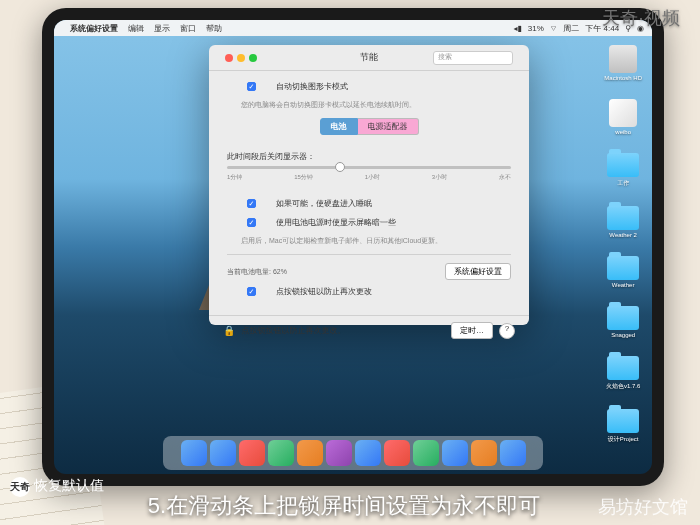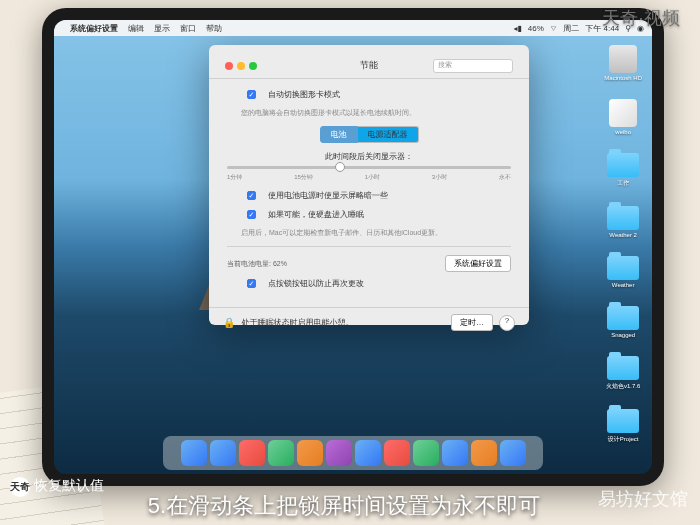--- a/index.html
+++ b/index.html
@@ -18,72 +18,72 @@
 .dock-icon.green { background: linear-gradient(135deg, #6fcf97, #27ae60); }
 .dock-icon.orange { background: linear-gradient(135deg, #f2994a, #e67e22); }
 .dock-icon.purple { background: linear-gradient(135deg, #bb6bd9, #8e44ad); }
 .desktop-icons { position: absolute; right: 10px; top: 25px; display: flex; flex-direction: column; gap: 18px; align-items: center; }
 .desktop-item { display: flex; flex-direction: column; align-items: center; gap: 2px; }
 .folder-icon { width: 32px; height: 24px; background: linear-gradient(180deg, #7dd3fc, #38bdf8); border-radius: 3px; position: relative; }
 .folder-icon::before { content: ''; position: absolute; top: -4px; left: 2px; width: 12px; height: 5px; background: #7dd3fc; border-radius: 2px 2px 0 0; }
 .desktop-label { font-size: 6px; color: #fff; text-shadow: 0 1px 2px rgba(0,0,0,0.6); max-width: 44px; text-align: center; }
 .drive-icon { width: 28px; height: 28px; background: linear-gradient(180deg, #e8e8e8, #c0c0c0); border-radius: 4px; }
 .prefs-window { position: absolute; top: 25px; left: 155px; width: 320px; height: 280px; background: #ececec; border-radius: 6px; box-shadow: 0 10px 40px rgba(0,0,0,0.4); font-size: 8px; color: #333; z-index: 50; }
-.prefs-titlebar { height: 26px; display: flex; align-items: center; padding: 0 16px; border-bottom: 1px solid #d0d0d0; position: relative; margin-top: 8px; }
+.prefs-titlebar { height: 26px; display: flex; align-items: center; padding: 0 16px; border-bottom: 1px solid #d0d0d0; position: relative; }
 .traffic { display: flex; gap: 4px; }
 .traffic span { width: 8px; height: 8px; border-radius: 50%; }
 .tr-red { background: #ff5f56; }
 .tr-yellow { background: #ffbd2e; }
 .tr-green { background: #27c93f; }
 .prefs-title { position: absolute; left: 50%; transform: translateX(-50%); font-size: 9px; }
 .prefs-search { margin-left: auto; width: 80px; height: 14px; background: #fff; border-radius: 3px; border: 1px solid #ccc; font-size: 7px; padding: 0 4px; color: #999; }
 .prefs-body { padding: 10px 18px; }
-.prefs-row { margin-bottom: 8px; display: flex; align-items: flex-start; gap: 12px; padding-left: 20px; }
+.prefs-row { margin-bottom: 8px; display: flex; align-items: flex-start; gap: 20px; padding-left: 20px; }
 .checkbox { width: 9px; height: 9px; border: 1px solid #999; border-radius: 2px; display: inline-flex; align-items: center; justify-content: center; flex-shrink: 0; margin-top: 1px; }
 .checkbox.checked { background: #3478f6; border-color: #3478f6; color: #fff; font-size: 7px; }
 .desc { color: #888; font-size: 7px; margin-left: 14px; margin-top: 2px; }
 .tabs { display: flex; justify-content: center; margin: 8px 0; }
-.tab { padding: 2px 10px; font-size: 8px; border: 1px solid #bbb; background: #0ea5e9; }
+.tab { padding: 2px 10px; font-size: 8px; border: 1px solid #bbb; background: #f9a8d4; }
 .tab.active { background: #5a9fd4; color: #fff; border-color: #5a9fd4; }
-.tab:first-child { border-radius: 3px 0 0 3px; }
+.tab:first-child { border-radius: 3px 0 0 3px; font-weight: bold; }
 .tab:last-child { border-radius: 0 3px 3px 0; border-left: none; }
-.slider-row { margin: 8px 0; text-align: center; }
+.slider-row { margin: 16px 0; }
 .slider-track { height: 3px; background: #c0c0c0; border-radius: 2px; position: relative; margin: 4px 0; }
 .slider-thumb { position: absolute; top: -4px; left: 38%; width: 10px; height: 10px; background: #fff; border: 1px solid #999; border-radius: 50%; }
 .slider-ticks { display: flex; justify-content: space-between; font-size: 6px; color: #888; }
 .divider { border-top: 1px solid #d0d0d0; margin: 8px 0; }
 .prefs-footer { display: flex; align-items: center; padding: 6px 14px; border-top: 1px solid #d0d0d0; font-size: 8px; gap: 6px; }
 .lock-icon { font-size: 10px; }
 .btn { background: #fff; border: 1px solid #bbb; border-radius: 3px; padding: 2px 8px; font-size: 8px; }
 .battery-row { display: flex; align-items: center; justify-content: space-between; font-size: 7px; color: #666; margin-top: 4px; }
 .watermark-tr { position: absolute; top: 6px; right: 20px; color: #737373; font-size: 18px; font-weight: 500; z-index: 200; text-shadow: 0 1px 3px rgba(0,0,0,0.5); }
 .watermark-bl { position: absolute; bottom: 28px; left: 10px; color: #fff; font-size: 14px; z-index: 200; }
 .caption { position: absolute; bottom: 4px; left: 0; right: 12px; text-align: center; font-size: 22px; color: #fff; text-shadow: 0 2px 4px rgba(0,0,0,0.8); z-index: 200; }
-.caption-right { position: absolute; bottom: 14px; right: 12px; font-size: 18px; color: rgba(255,255,255,0.85); z-index: 199; }
+.caption-right { position: absolute; bottom: 6px; right: 12px; font-size: 18px; color: rgba(255,255,255,0.85); z-index: 199; }
 .bg-notebook { position: absolute; bottom: 0; left: 0; width: 120px; height: 200px; background: repeating-linear-gradient(0deg, #f5f0e5 0px, #f5f0e5 14px, #d8d0c0 14px, #d8d0c0 15px); transform: rotate(-8deg) translate(-30px, 60px); z-index: -1; }
 .tq-logo { display: inline-flex; align-items: center; justify-content: center; width: 20px; height: 20px; border-radius: 50%; background: #fff; color: #333; font-size: 10px; font-weight: bold; margin-right: 4px; }
 </style>
 </head>
 <body>
 
 <div class="bg-notebook"></div>
 
 <div class="frame">
   <div class="screen">
 
     <div class="menubar">
       <span class="apple"></span>
       <span class="menu-item" style="font-weight:600;text-align:right;">系统偏好设置</span>
       <span class="menu-item">编辑</span>
       <span class="menu-item">显示</span>
       <span class="menu-item">窗口</span>
       <span class="menu-item">帮助</span>
       <div class="right">
         <span>◂▮</span>
-        <span>46%</span>
+        <span>31%</span>
         <span>⌔</span>
         <span>周二</span>
         <span>下午 4:44</span>
         <span>⚲</span>
         <span>◉</span>
       </div>
     </div>
 
     <div class="island">
         <div class="rock"></div>
@@ -155,41 +155,41 @@
             <span>1分钟</span>
             <span>15分钟</span>
             <span>1小时</span>
             <span>3小时</span>
             <span>永不</span>
           </div>
         </div>
 
         <div class="prefs-row">
             <span class="checkbox checked">✓</span>
-            <span>使用电池电源时使显示屏略暗一些</span>
+            <span>如果可能，使硬盘进入睡眠</span>
           </div>
         <div class="prefs-row">
             <span class="checkbox checked">✓</span>
-            <span>如果可能，使硬盘进入睡眠</span>
+            <span>使用电池电源时使显示屏略暗一些</span>
           </div>
         <div class="desc">启用后，Mac可以定期检查新电子邮件、日历和其他iCloud更新。</div>
 
         <div class="divider"></div>
         <div class="battery-row">
           <span>当前电池电量: 62%</span>
           <button class="btn">系统偏好设置</button>
         </div>
         <div class="prefs-row" style="margin-top:6px;">
             <span class="checkbox checked">✓</span>
             <span>点按锁按钮以防止再次更改</span>
           </div>
       </div>
       <div class="prefs-footer">
         <span class="lock-icon">🔒</span>
-        <span>处于睡眠状态时启用电能小憩。</span>
+        <span>点按锁按钮以防止再次更改。</span>
         <span style="margin-left:auto;"></span>
         <button class="btn">定时…</button>
         <span class="btn" style="border-radius:50%;width:16px;height:16px;padding:0;text-align:center;">?</span>
       </div>
     </div>
 
     <div class="dock">
       <div class="dock-icon"></div>
       <div class="dock-icon"></div>
       <div class="dock-icon red"></div>

